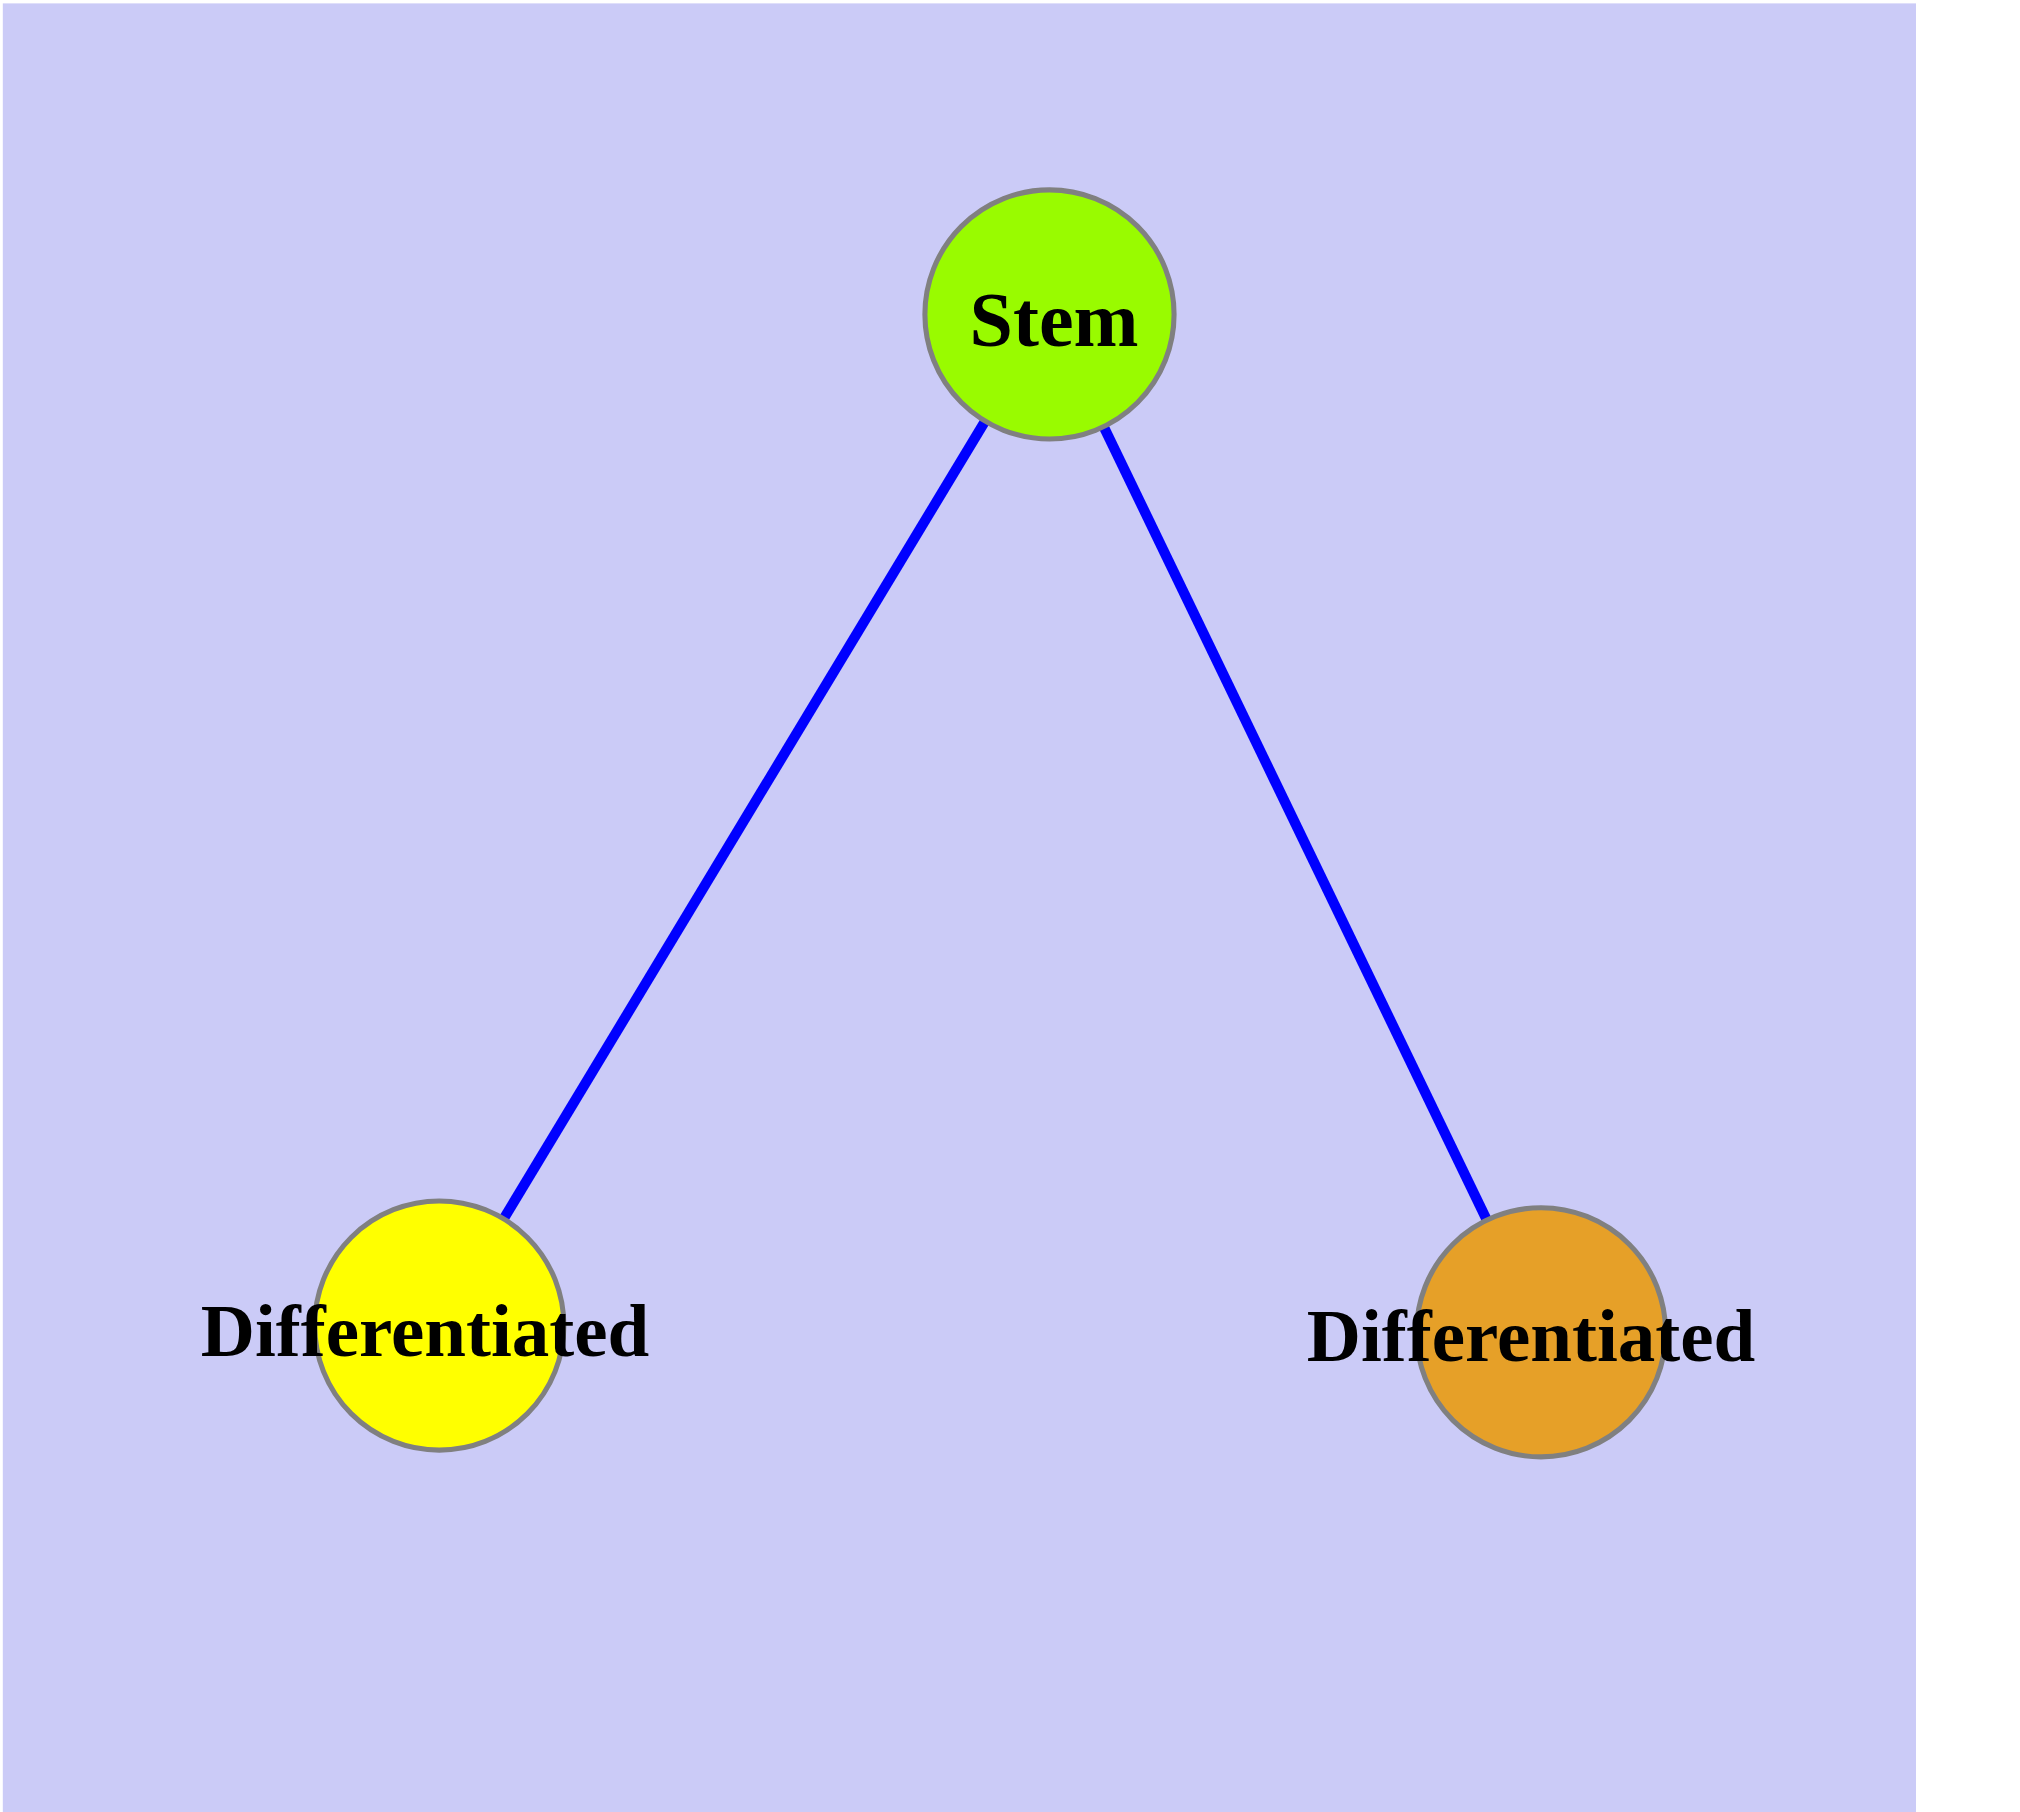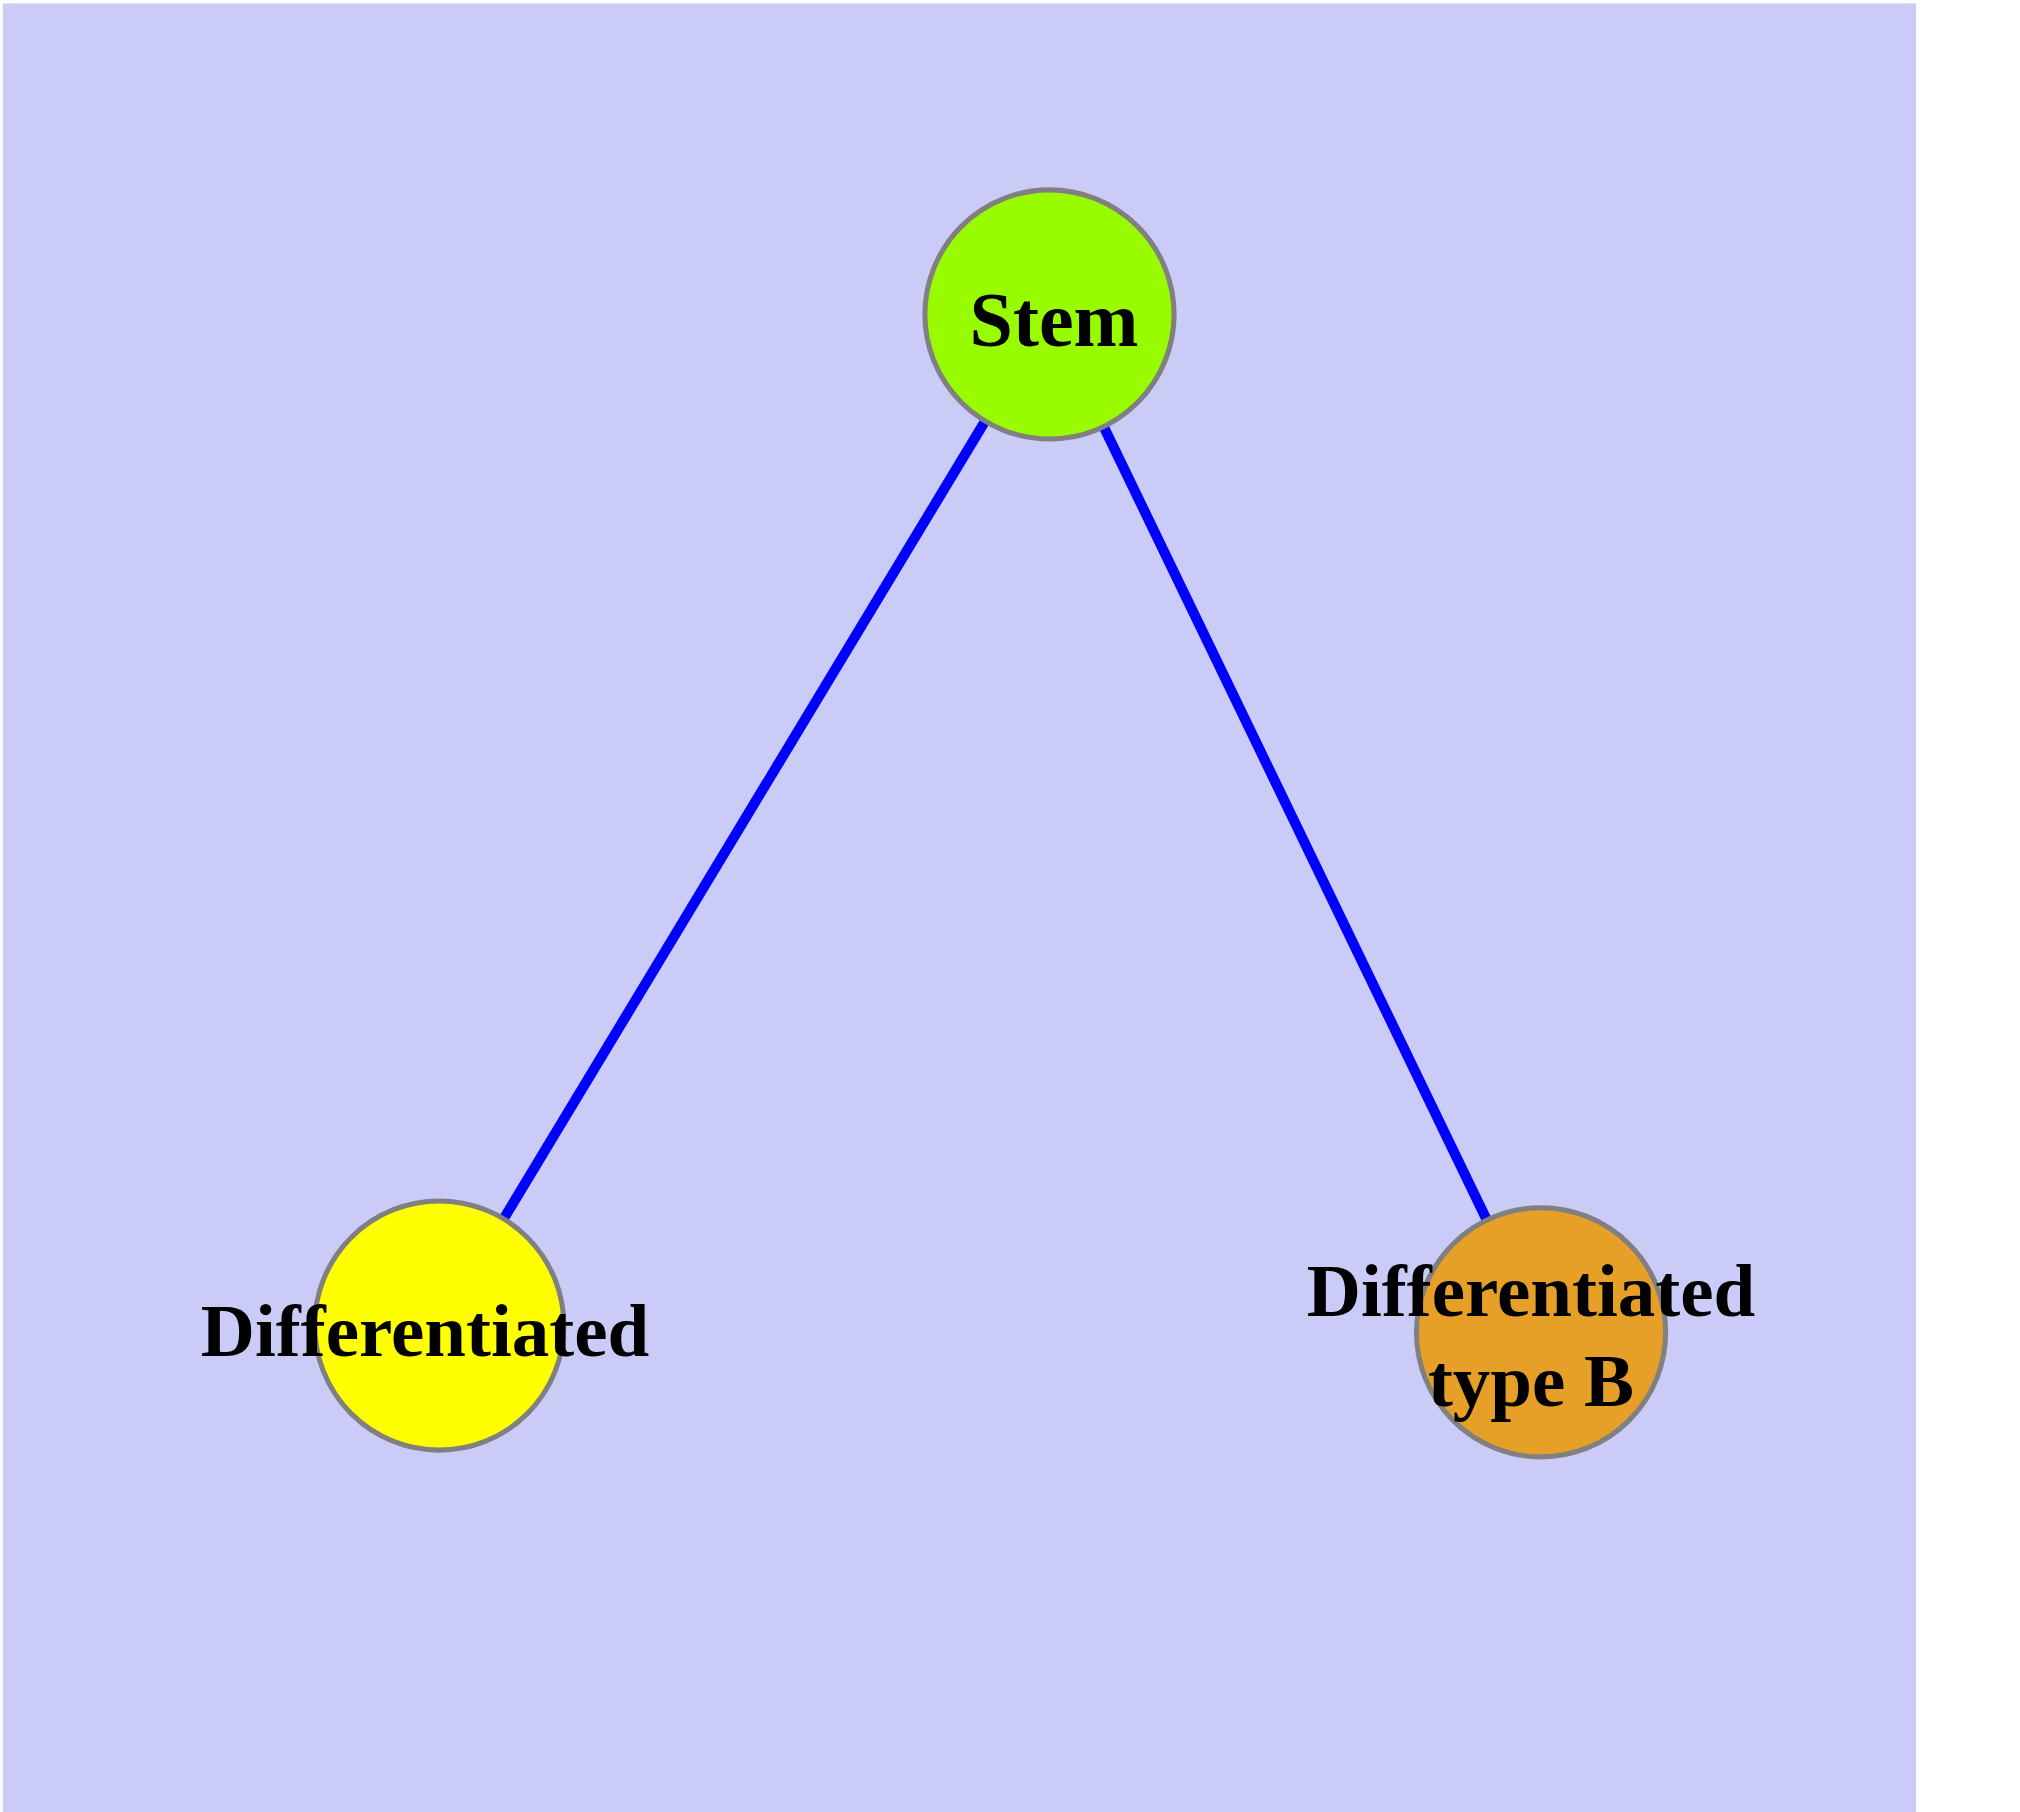--- a/index.html
+++ b/index.html
@@ -69,17 +69,16 @@
   <div class="node-label stem-label">
     <span class="line">Stem</span>
   </div>
 
   <div class="node-label type-a-label">
     <span class="line">Differentiated</span>
   </div>
 
   <div class="node-label type-b-label">
     <span class="line">Differentiated</span>
-    <span class="line">type B</span>
   </div>
 
 </div>
 
 
 </body></html>

